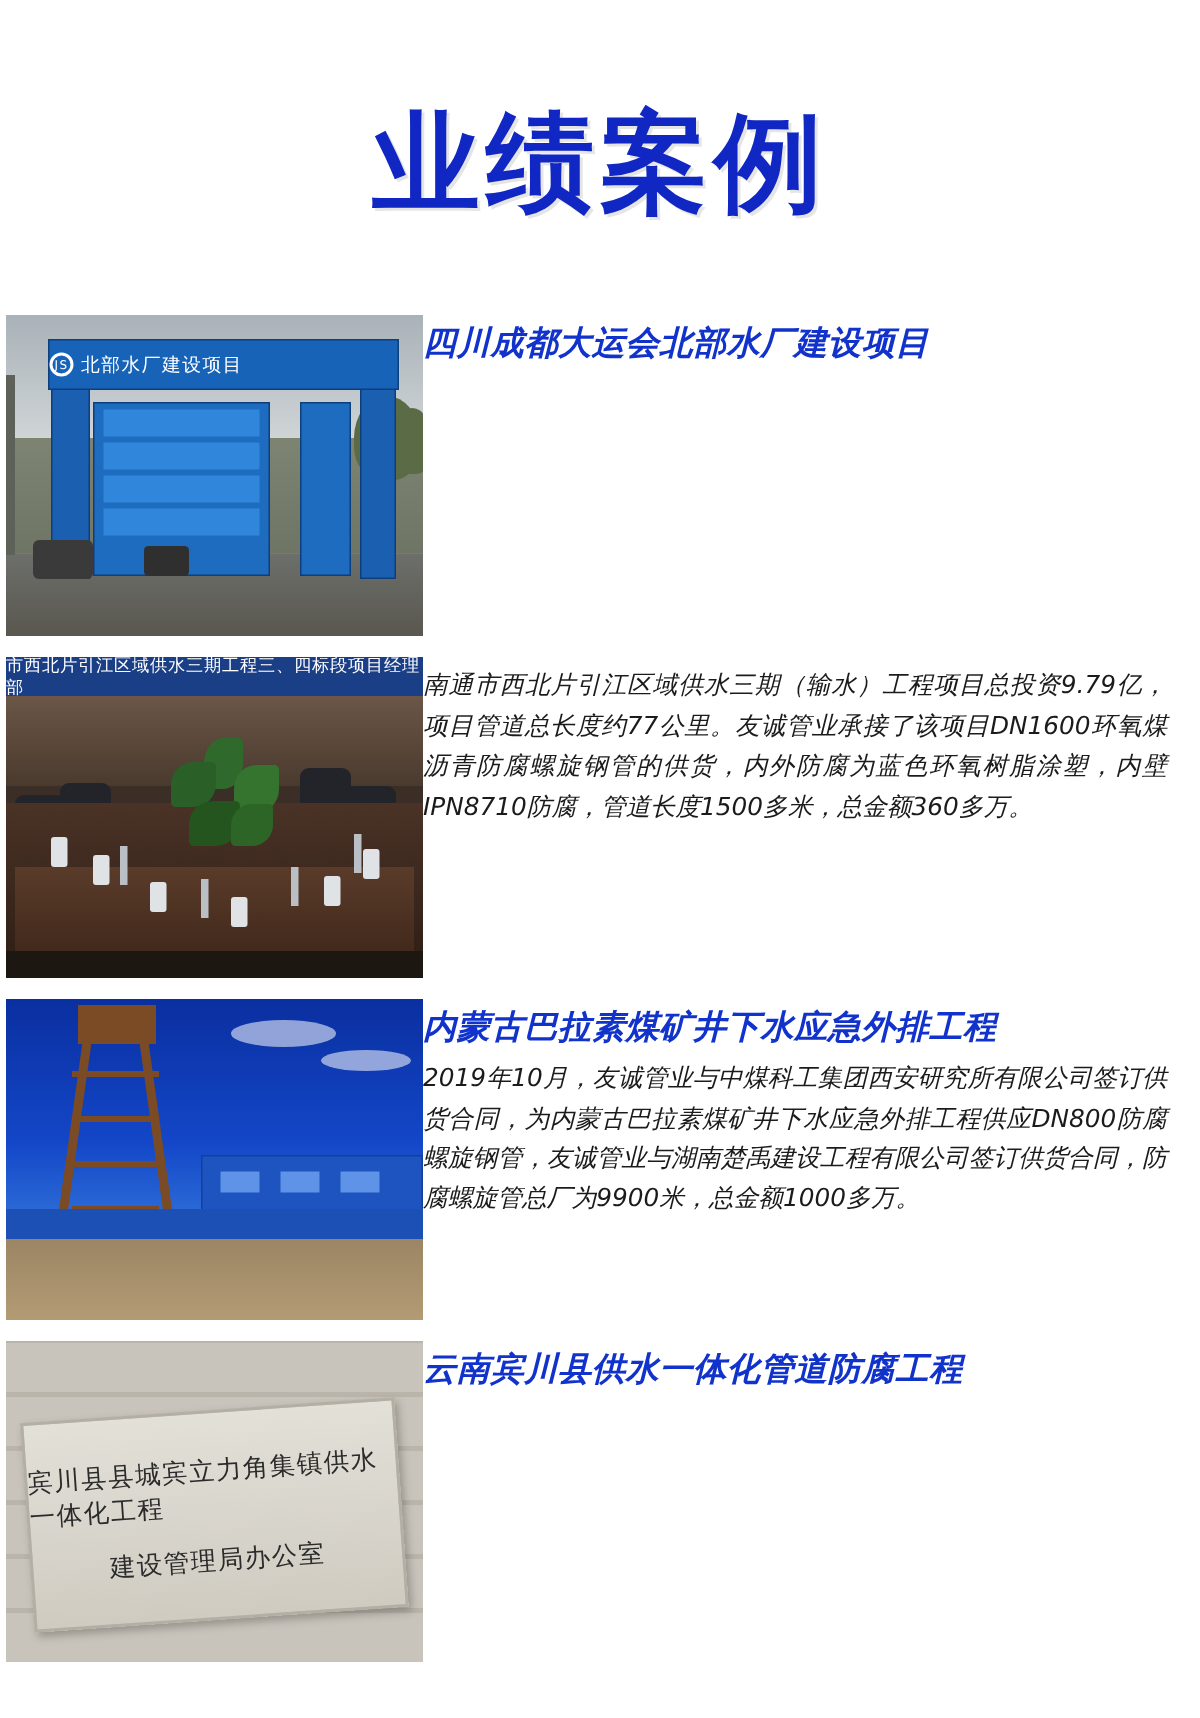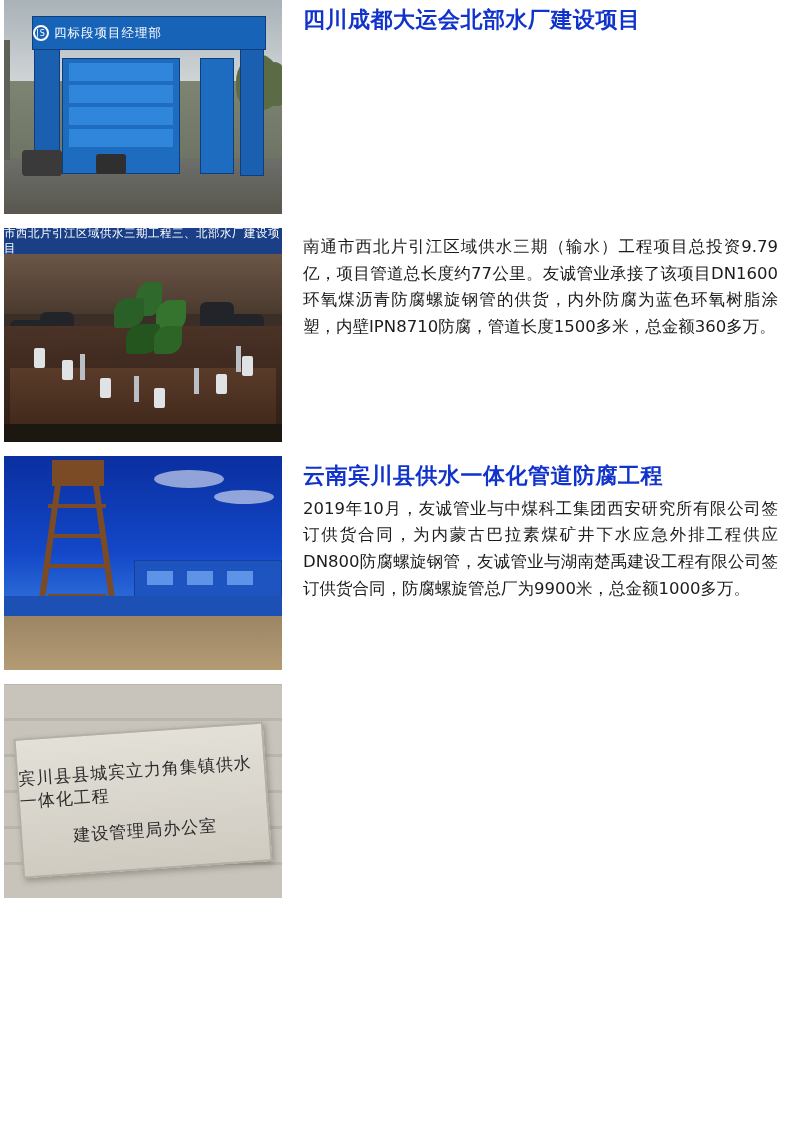--- a/index.html
+++ b/index.html
@@ -43,22 +43,23 @@
   }
   .thumb {
     width: 278px;
     height: 214px;
     position: relative;
     overflow: hidden;
     background: #8c8c8c;
   }
   .case-body {
     flex: 1 1 auto;
-    padding-left: 21px;
+    padding-left: 0;
     padding-top: 6px;
+    font-style: italic;
   }
   .case-title {
     color: #1133cc;
     font-size: 22px;
     font-weight: bold;
     line-height: 1.25;
     margin: 0 0 6px 0;
     letter-spacing: 0.5px;
     font-family: "DejaVu Sans", "Liberation Sans", sans-serif;
   }
@@ -165,58 +166,59 @@
   .ph4 .plaque .l1 { font-size:17px; color:#2b2b2b; letter-spacing:1px;
     font-family:"DejaVu Sans", sans-serif; }
   .ph4 .plaque .l2 { font-size:17px; color:#2b2b2b; letter-spacing:1px; margin-top:14px;
     font-family:"DejaVu Sans", sans-serif; }
 </style>
 </head>
 <body>
 
 <div class="page">
 
+  <h1 class="page-title">业绩案例</h1>
 
   <div class="cases">
 
     <div class="case">
       <div class="thumb-wrap">
         <div class="thumb ph1">
           <div class="sky"></div>
           <div class="mid"></div>
           <div class="ground"></div>
           <div class="pole"></div>
           <div class="tree t1"></div>
           <div class="tree t2"></div>
           <div class="gantry-l"></div>
           <div class="gantry-r"></div>
           <div class="banner">
             <span class="mark">JS</span>
-            <span>四标段项目经理部</span>
+            <span>北部水厂建设项目</span>
           </div>
           <div class="board">
             <div class="row"></div>
             <div class="row"></div>
             <div class="row"></div>
             <div class="row"></div>
           </div>
           <div class="boardr"></div>
           <div class="bike"></div>
           <div class="bike2"></div>
         </div>
       </div>
       <div class="case-body">
         <div class="case-title">四川成都大运会北部水厂建设项目</div>
       </div>
     </div>
 
     <div class="case">
       <div class="thumb-wrap">
         <div class="thumb ph2">
-          <div class="topbar">市西北片引江区域供水三期工程三、北部水厂建设项目</div>
+          <div class="topbar">市西北片引江区域供水三期工程三、四标段项目经理部</div>
           <div class="wall"></div>
           <div class="chair c1"></div>
           <div class="chair c2"></div>
           <div class="chair c3"></div>
           <div class="chair c4"></div>
           <div class="chair c5"></div>
           <div class="table"></div>
           <div class="table2"></div>
           <div class="plant">
               <i></i>
@@ -260,33 +262,34 @@
           <div class="blds">
             <span class="win" style="left:12px"></span>
             <span class="win" style="left:52px"></span>
             <span class="win" style="left:92px"></span>
           </div>
           <div class="fence"></div>
           <div class="dirt"></div>
         </div>
       </div>
       <div class="case-body">
-        <div class="case-title">云南宾川县供水一体化管道防腐工程</div>
+        <div class="case-title">内蒙古巴拉素煤矿井下水应急外排工程</div>
         <p class="case-text">2019年10月，友诚管业与中煤科工集团西安研究所有限公司签订供货合同，为内蒙古巴拉素煤矿井下水应急外排工程供应DN800防腐螺旋钢管，友诚管业与湖南楚禹建设工程有限公司签订供货合同，防腐螺旋管总厂为9900米，总金额1000多万。</p>
       </div>
     </div>
 
     <div class="case">
       <div class="thumb-wrap">
         <div class="thumb ph4">
           <div class="brick"></div>
           <div class="plaque">
             <span class="l1">宾川县县城宾立力角集镇供水一体化工程</span>
             <span class="l2">建设管理局办公室</span>
           </div>
         </div>
       </div>
       <div class="case-body">
+        <div class="case-title">云南宾川县供水一体化管道防腐工程</div>
       </div>
     </div>
 
   </div>
 </div>
 
 </body></html>

